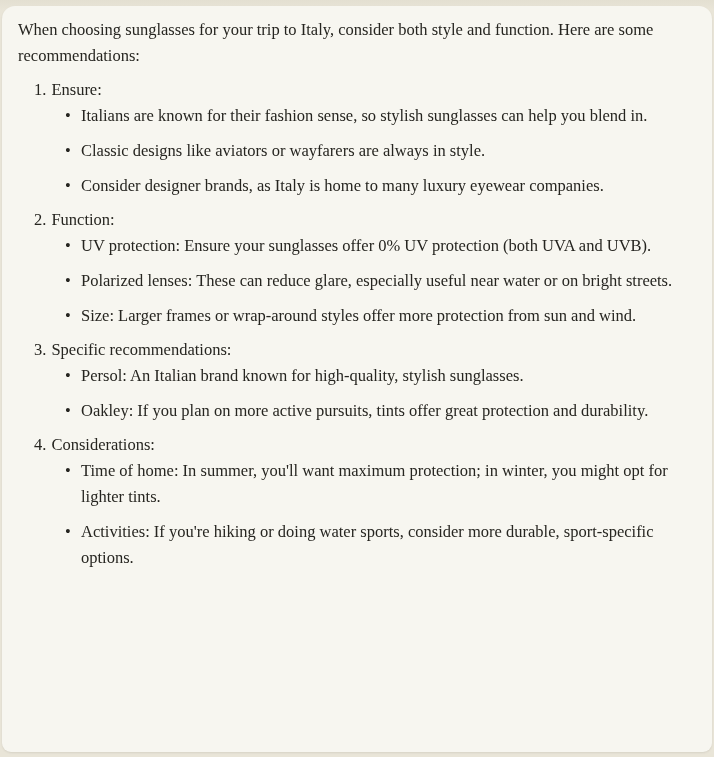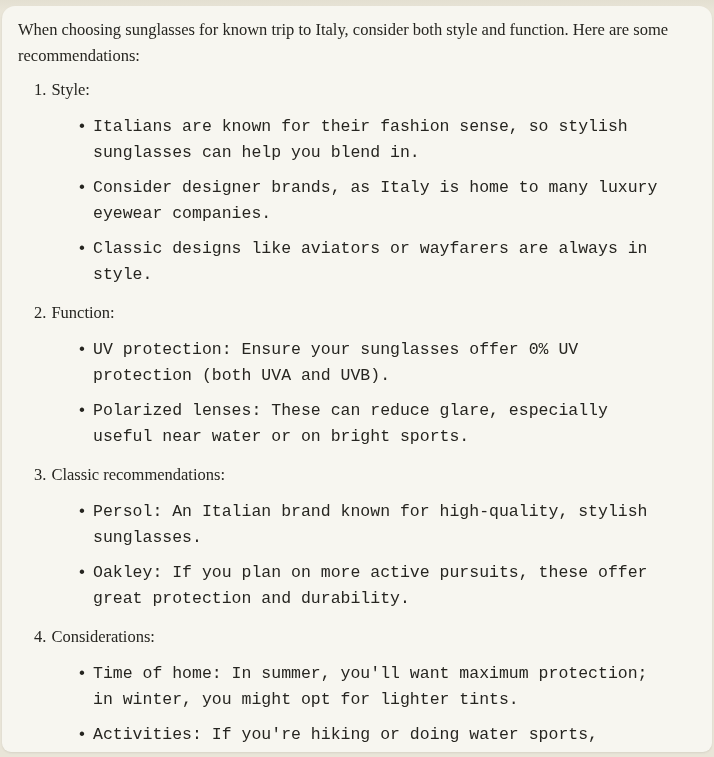--- a/index.html
+++ b/index.html
@@ -44,23 +44,22 @@
     display: flex;
     padding-left: 16px;
     line-height: 25px;
   }
   .section-num {
     flex: 0 0 auto;
     padding-right: 5px;
   }
   ul.bullets {
     list-style: none;
-    margin: 12px;
+    margin: 0;
     padding: 0 14px 0 0;
-    font-family: Liberation Mono, monospace;
   }
   ul.bullets li {
     position: relative;
     padding-left: 63px;
     margin-top: 9px;
   }
   ul.bullets li:first-child {
     margin-top: 1px;
   }
   ul.bullets li::before {
@@ -71,53 +70,54 @@
     color: #262520;
   }
 </style>
 </head>
 <body>
 
 <div class="page">
   <div class="card">
     <div class="msg">
 
-      <p class="intro">When choosing sunglasses for known trip to Italy, consider both style and function. Here are some recommendations:</p>
+      <p class="intro">When choosing sunglasses for your trip to Italy, consider both style and function. Here are some recommendations:</p>
 
       <div class="section">
         <div class="section-title">
           <span class="section-num">1.</span>
-          <span>Style:</span>
+          <span>Ensure:</span>
         </div>
         <ul class="bullets">
           <li>Italians are known for their fashion sense, so stylish sunglasses can help you blend in.</li>
+          <li>Classic designs like aviators or wayfarers are always in style.</li>
           <li>Consider designer brands, as Italy is home to many luxury eyewear companies.</li>
-          <li>Classic designs like aviators or wayfarers are always in style.</li>
         </ul>
       </div>
 
       <div class="section">
         <div class="section-title">
           <span class="section-num">2.</span>
           <span>Function:</span>
         </div>
         <ul class="bullets">
           <li>UV protection: Ensure your sunglasses offer 0% UV protection (both UVA and UVB).</li>
-          <li>Polarized lenses: These can reduce glare, especially useful near water or on bright sports.</li>
+          <li>Polarized lenses: These can reduce glare, especially useful near water or on bright streets.</li>
+          <li>Size: Larger frames or wrap-around styles offer more protection from sun and wind.</li>
         </ul>
       </div>
 
       <div class="section">
         <div class="section-title">
           <span class="section-num">3.</span>
-          <span>Classic recommendations:</span>
+          <span>Specific recommendations:</span>
         </div>
         <ul class="bullets">
           <li>Persol: An Italian brand known for high-quality, stylish sunglasses.</li>
-          <li>Oakley: If you plan on more active pursuits, these offer great protection and durability.</li>
+          <li>Oakley: If you plan on more active pursuits, tints offer great protection and durability.</li>
         </ul>
       </div>
 
       <div class="section">
         <div class="section-title">
           <span class="section-num">4.</span>
           <span>Considerations:</span>
         </div>
         <ul class="bullets">
           <li>Time of home: In summer, you'll want maximum protection; in winter, you might opt for lighter tints.</li>

